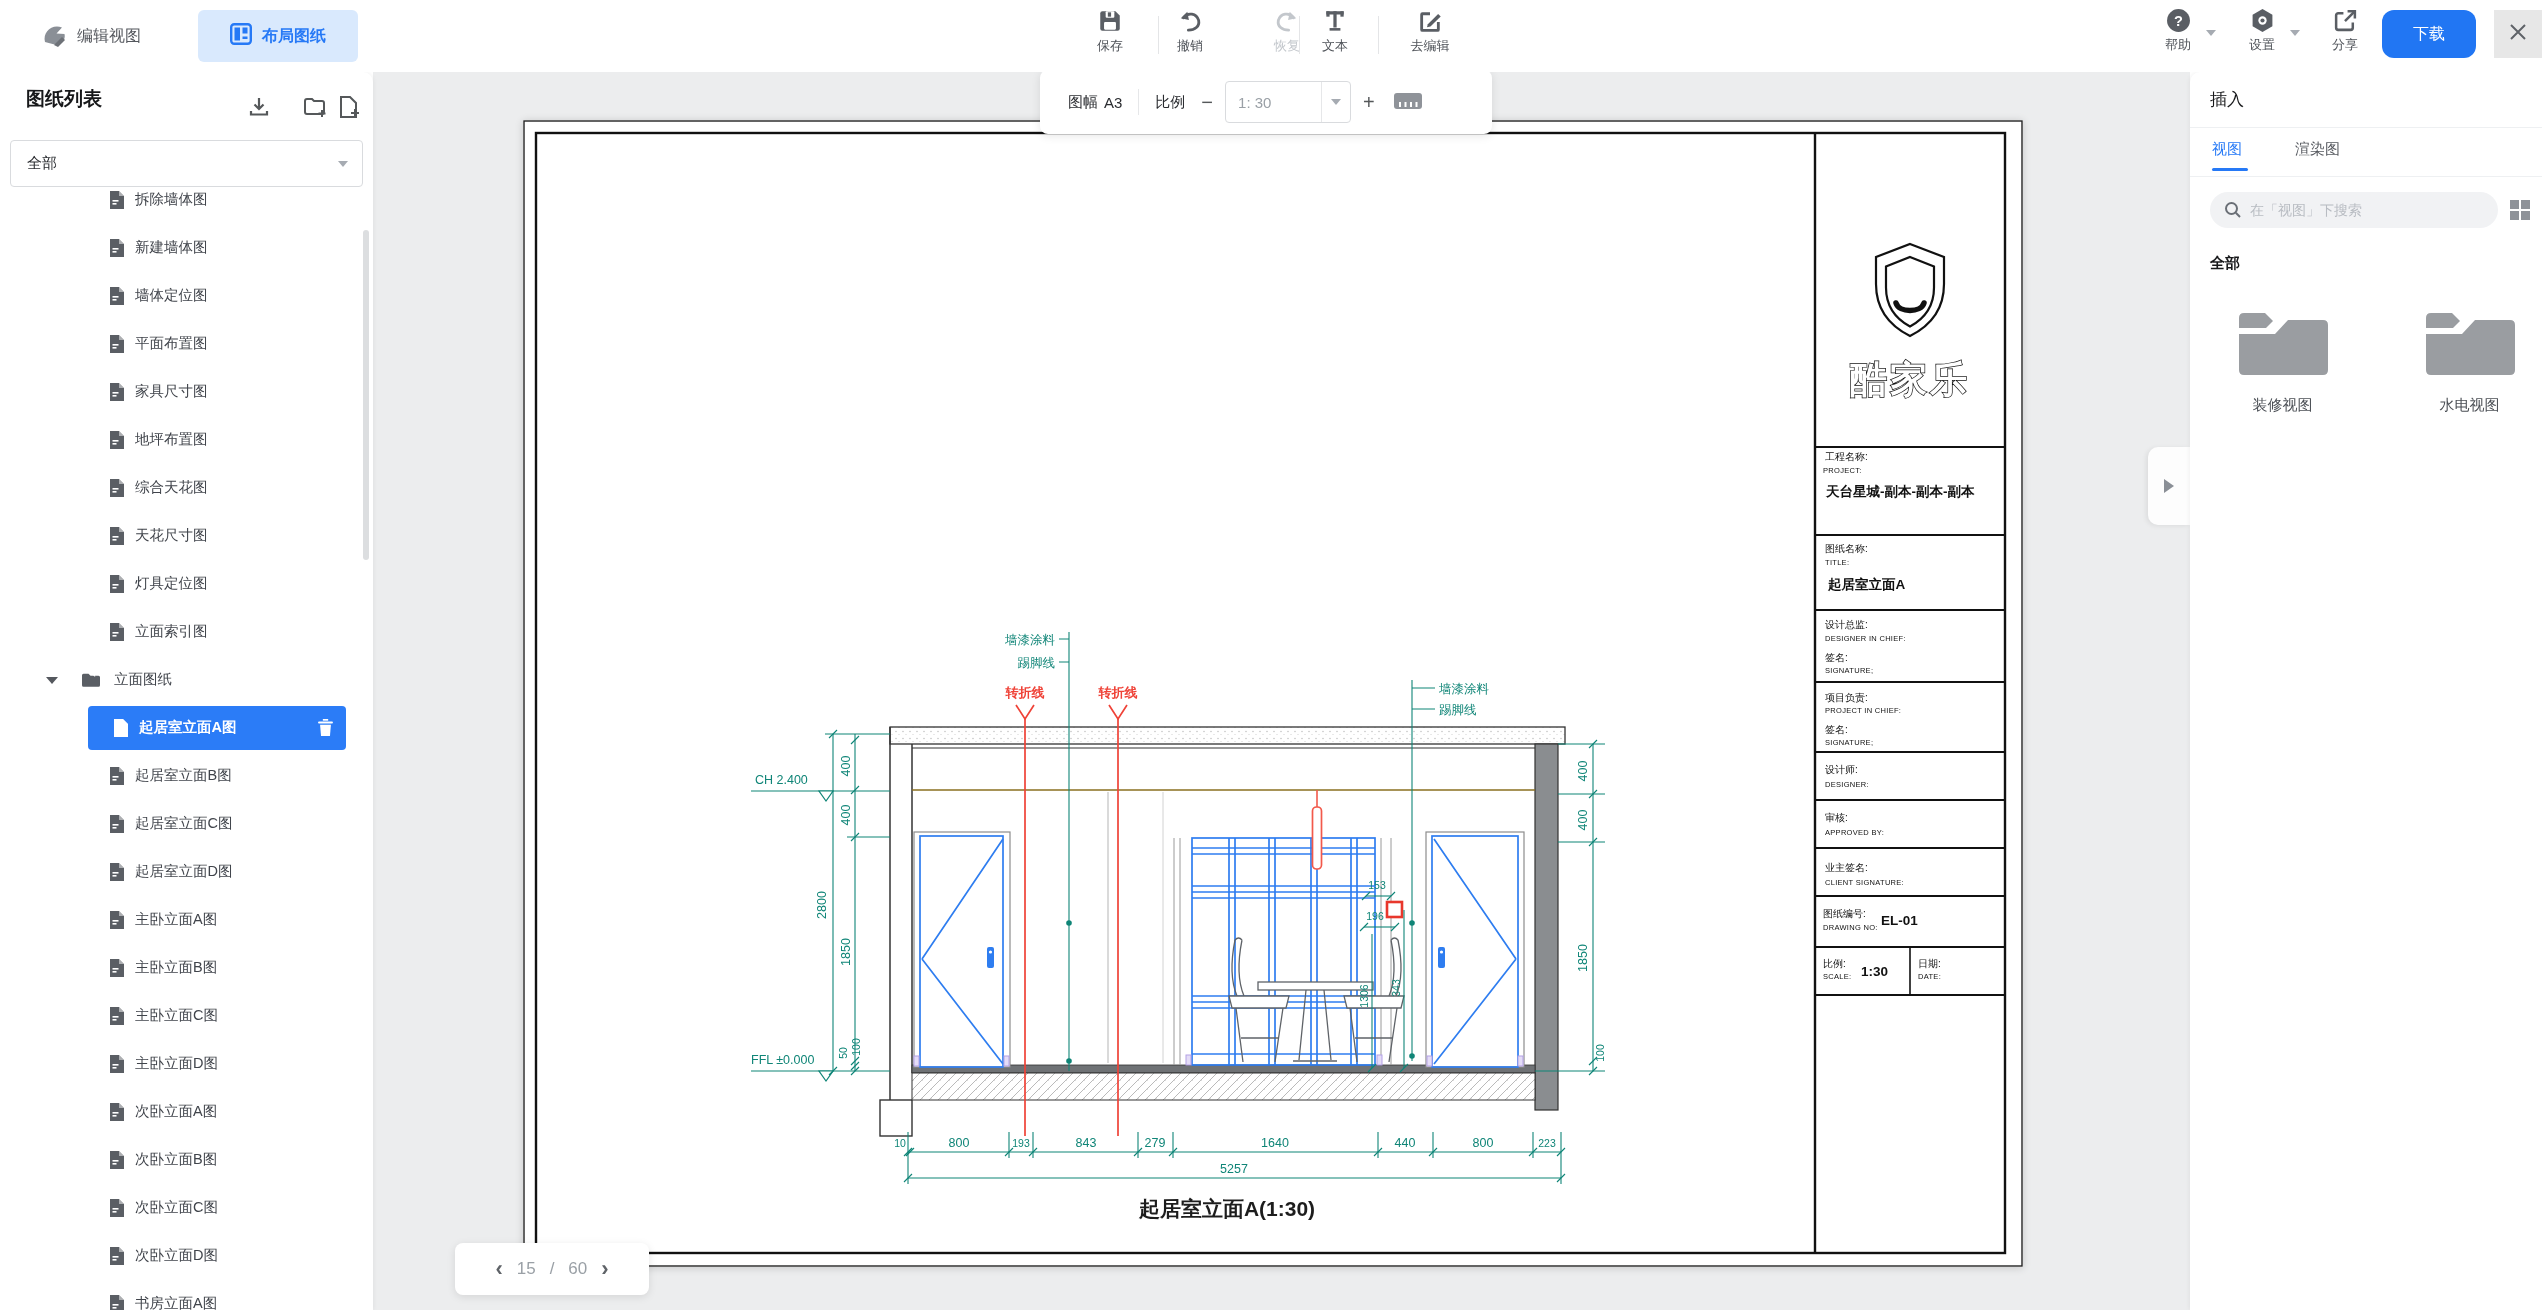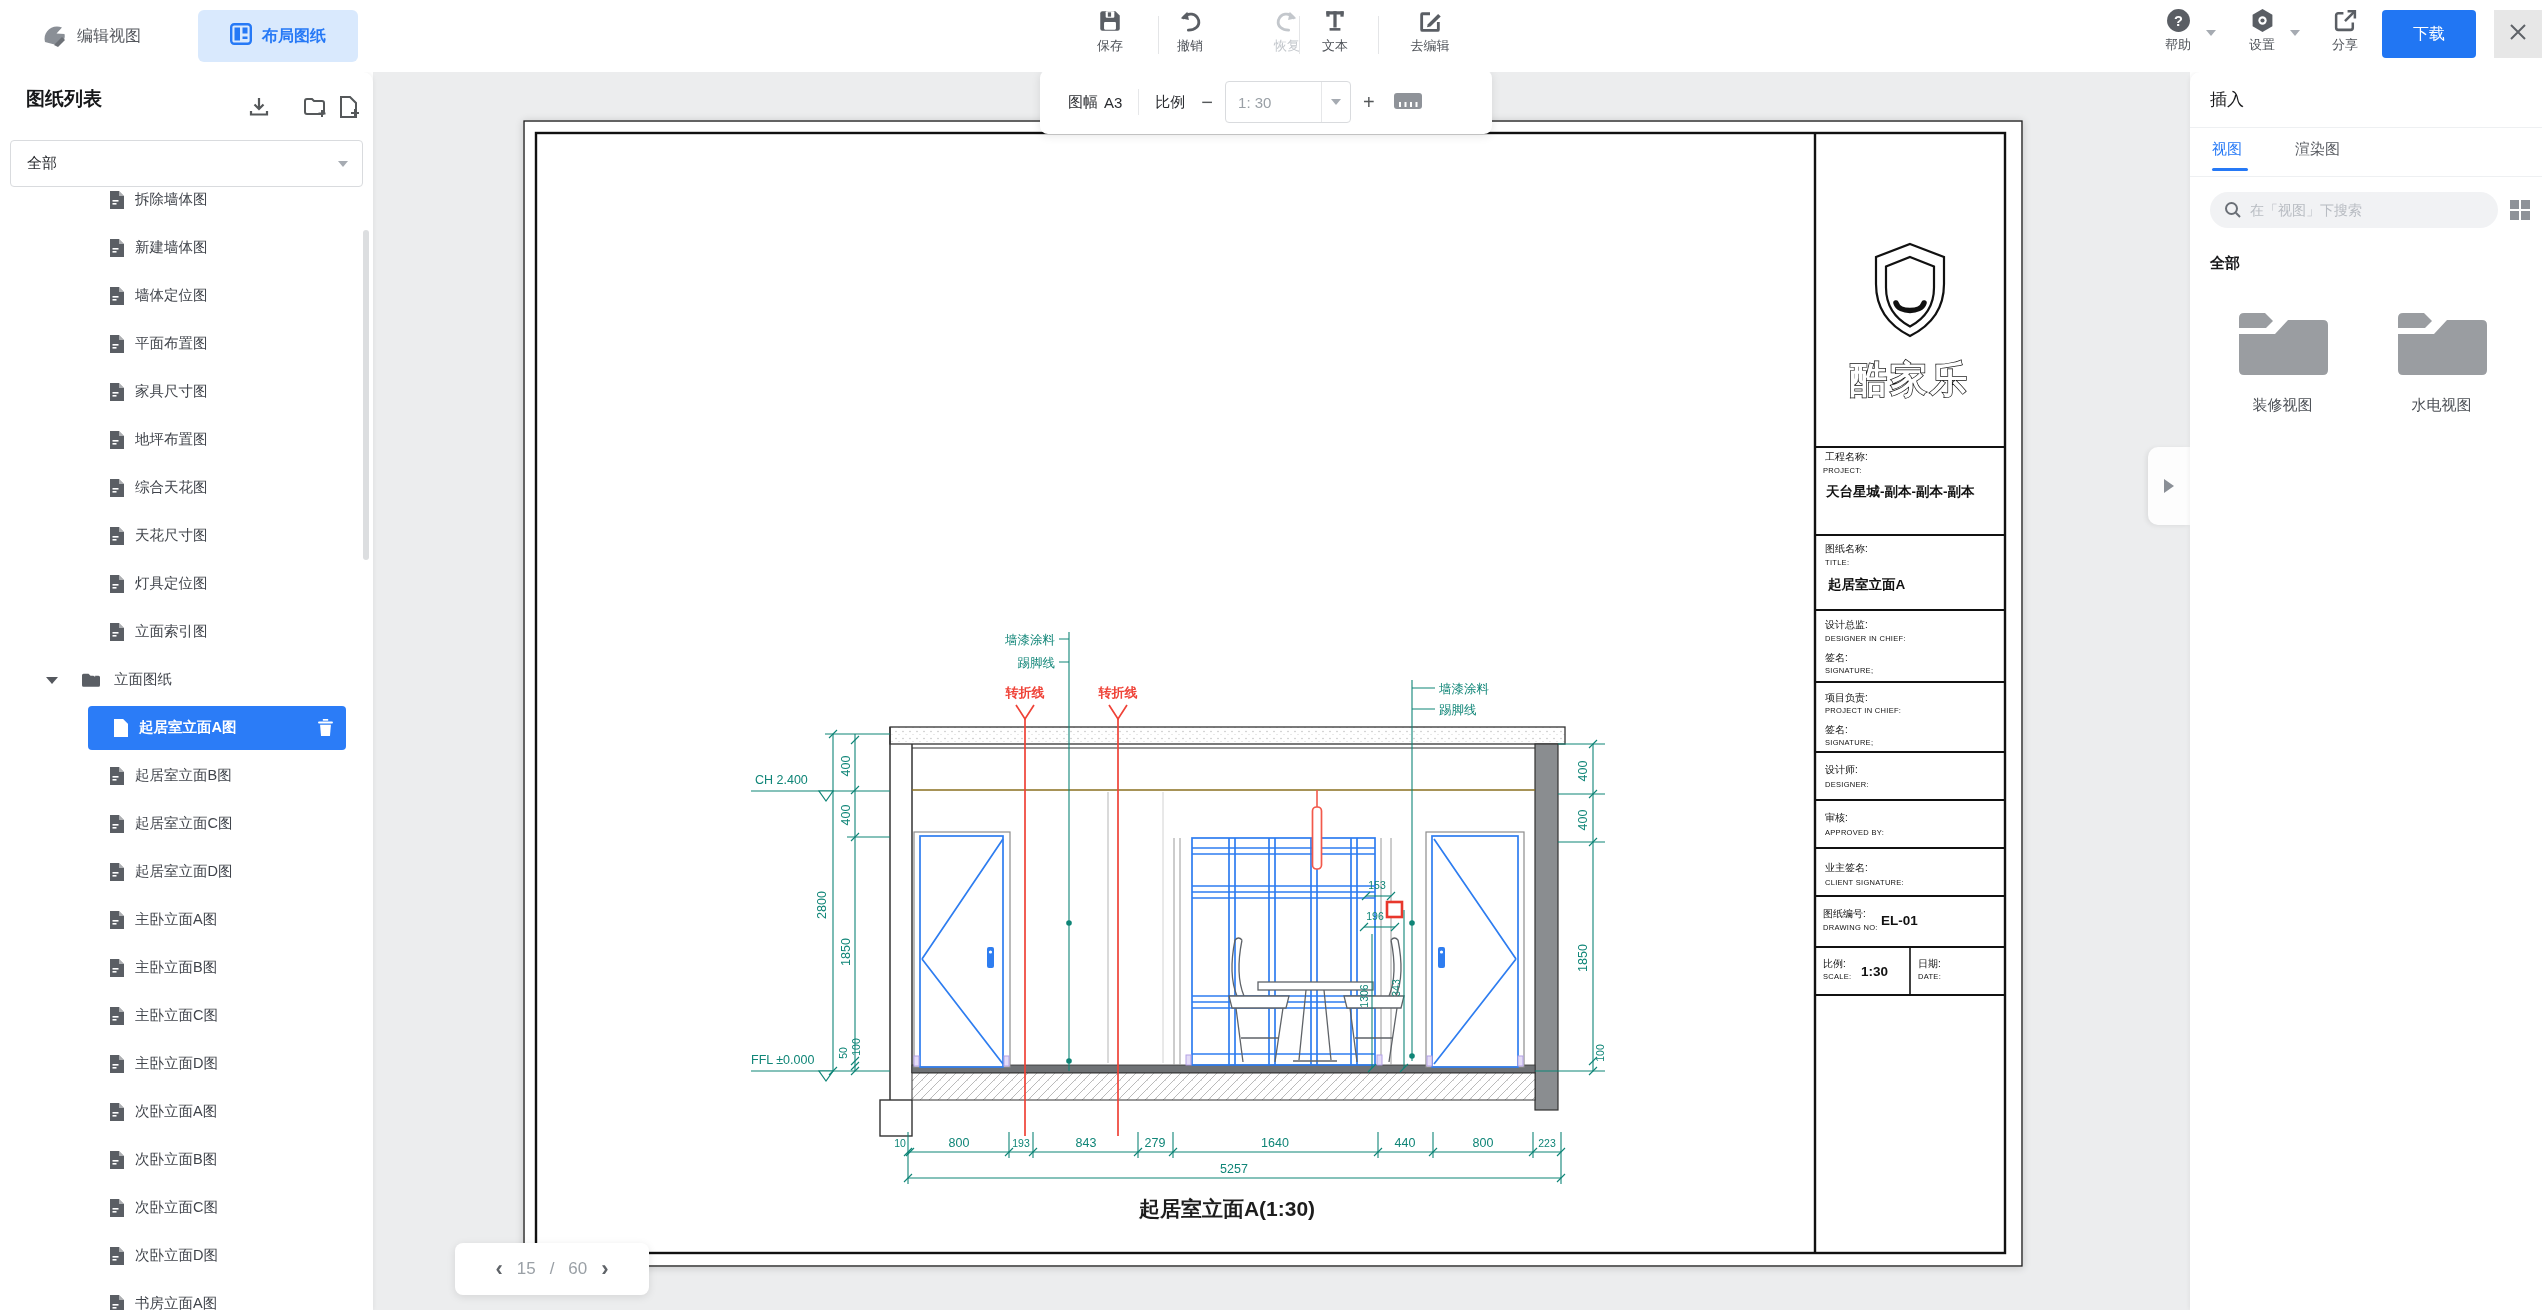--- a/index.html
+++ b/index.html
@@ -9,21 +9,21 @@
   .topbar{left:0;top:0;width:2542px;height:72px;background:#fff;z-index:30}
   .tab-plain{display:flex;align-items:center;gap:10px;color:#55585e;font-size:16px}
   .tab-pill{display:flex;align-items:center;gap:10px;background:#d9e9fd;border-radius:6px;
     color:#2679f6;font-size:16px;font-weight:bold;justify-content:center}
   .tb-btn{top:8px;text-align:center;color:#50545a;font-size:13px;cursor:pointer}
   .tb-btn svg{display:block;margin:0 auto 3px auto}
   .tb-btn.dis{color:#c3c7cc}
   .tb-div{top:16px;width:1px;height:38px;background:#e4e5e7}
   .caret{width:0;height:0;border-left:5px solid transparent;border-right:5px solid transparent;
     border-top:6px solid #a6abb2}
-  .dl-btn{background:#2176f3;color:#fff;font-size:16px;border-radius:4px;display:flex;
+  .dl-btn{background:#2176f3;color:#fff;font-size:16px;border-radius:12px;display:flex;
     align-items:center;justify-content:center;cursor:pointer}
   .x-btn{background:#e7e7e7;display:flex;align-items:center;justify-content:center;cursor:pointer}
   
   .canvas{left:373px;top:72px;width:1817px;height:1238px;background:#ecedee;z-index:1}
   .sheet{left:523px;top:120px;width:1500px;height:1147px;background:#fff;
     box-shadow:0 1px 8px rgba(0,0,0,.16);z-index:2}
   .cv-tools{left:1040px;top:70px;width:452px;height:64px;background:#fff;border-radius:8px;
     box-shadow:0 2px 10px rgba(0,0,0,.10);display:flex;align-items:center;z-index:10;
     font-size:15px;color:#2a2c30}
   .cv-div{width:1px;height:26px;background:#e6e7e9;margin:0 16px}
@@ -705,21 +705,21 @@
   </span>
   <div class="ab rp-all">全部</div>
 
   <div class="ab rp-folder" style="left:35px">
     <svg width="95" height="68" viewBox="0 0 95 68">
       <path d="M4 18L4 8Q4 3 9 3H30L38 11L31 18Z" fill="#9a9da1"></path>
       <path d="M4 24L40 24L53 10L88 10Q93 10 93 15L93 60Q93 65 88 65L9 65Q4 65 4 60Z" fill="#9a9da1"></path>
     </svg>
     <div class="flabel">装修视图</div>
   </div>
-  <div class="ab rp-folder" style="left:194px">
+  <div class="ab rp-folder" style="left:222px">
     <svg width="95" height="68" viewBox="0 0 95 68">
       <path d="M4 18L4 8Q4 3 9 3H30L38 11L31 18Z" fill="#9a9da1"></path>
       <path d="M4 24L40 24L53 10L88 10Q93 10 93 15L93 60Q93 65 88 65L9 65Q4 65 4 60Z" fill="#9a9da1"></path>
     </svg>
     <div class="flabel">水电视图</div>
   </div>
 </div>
 
 <div class="ab collapse-tab">
   <span class="tri-r"></span>

